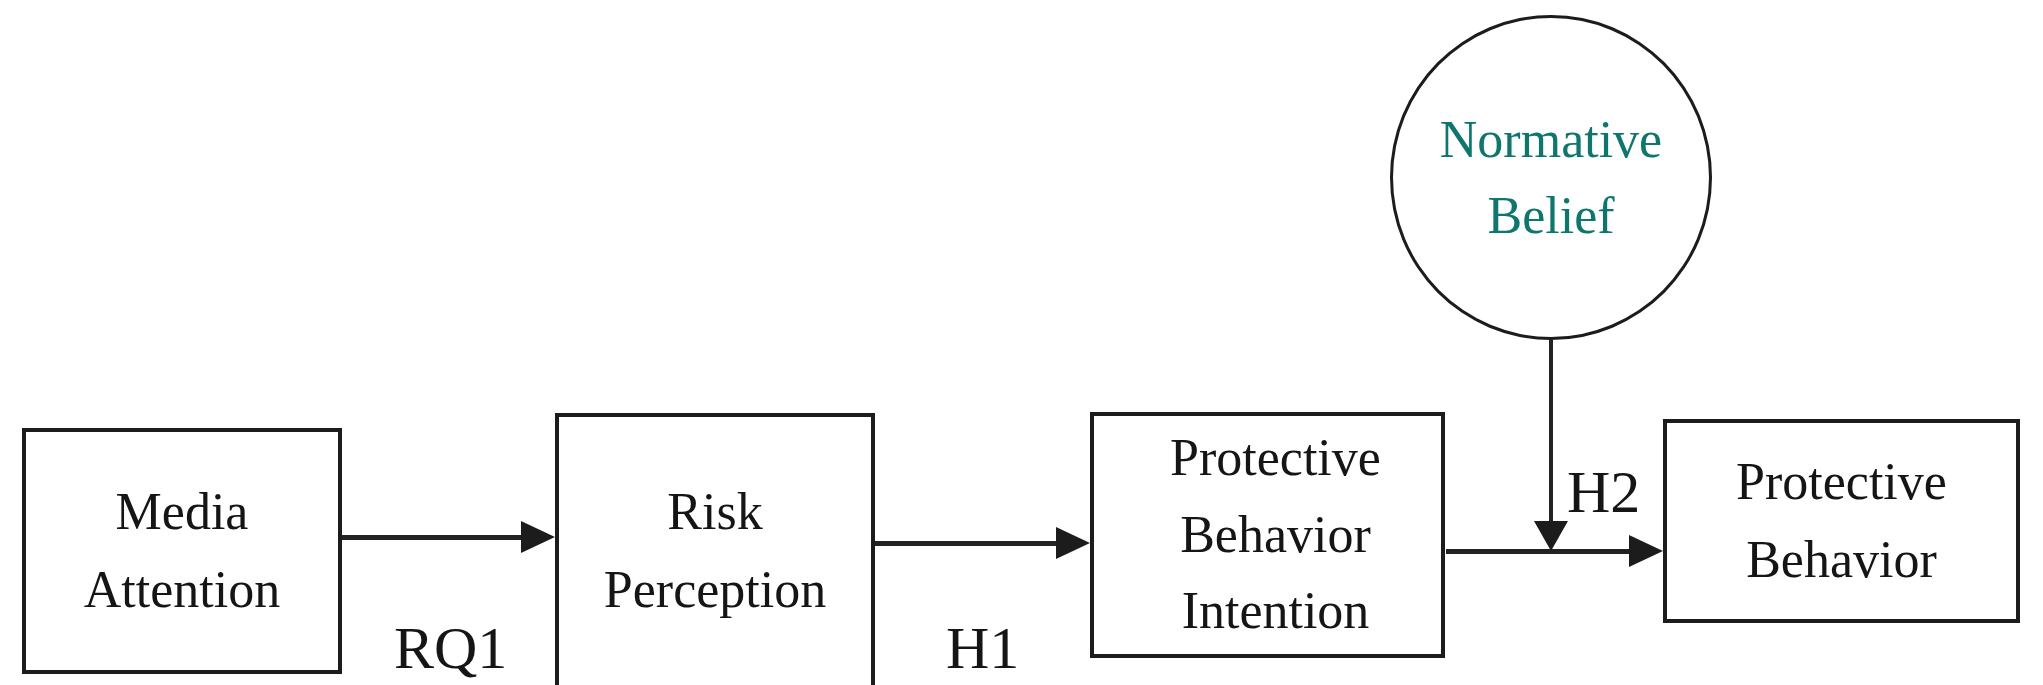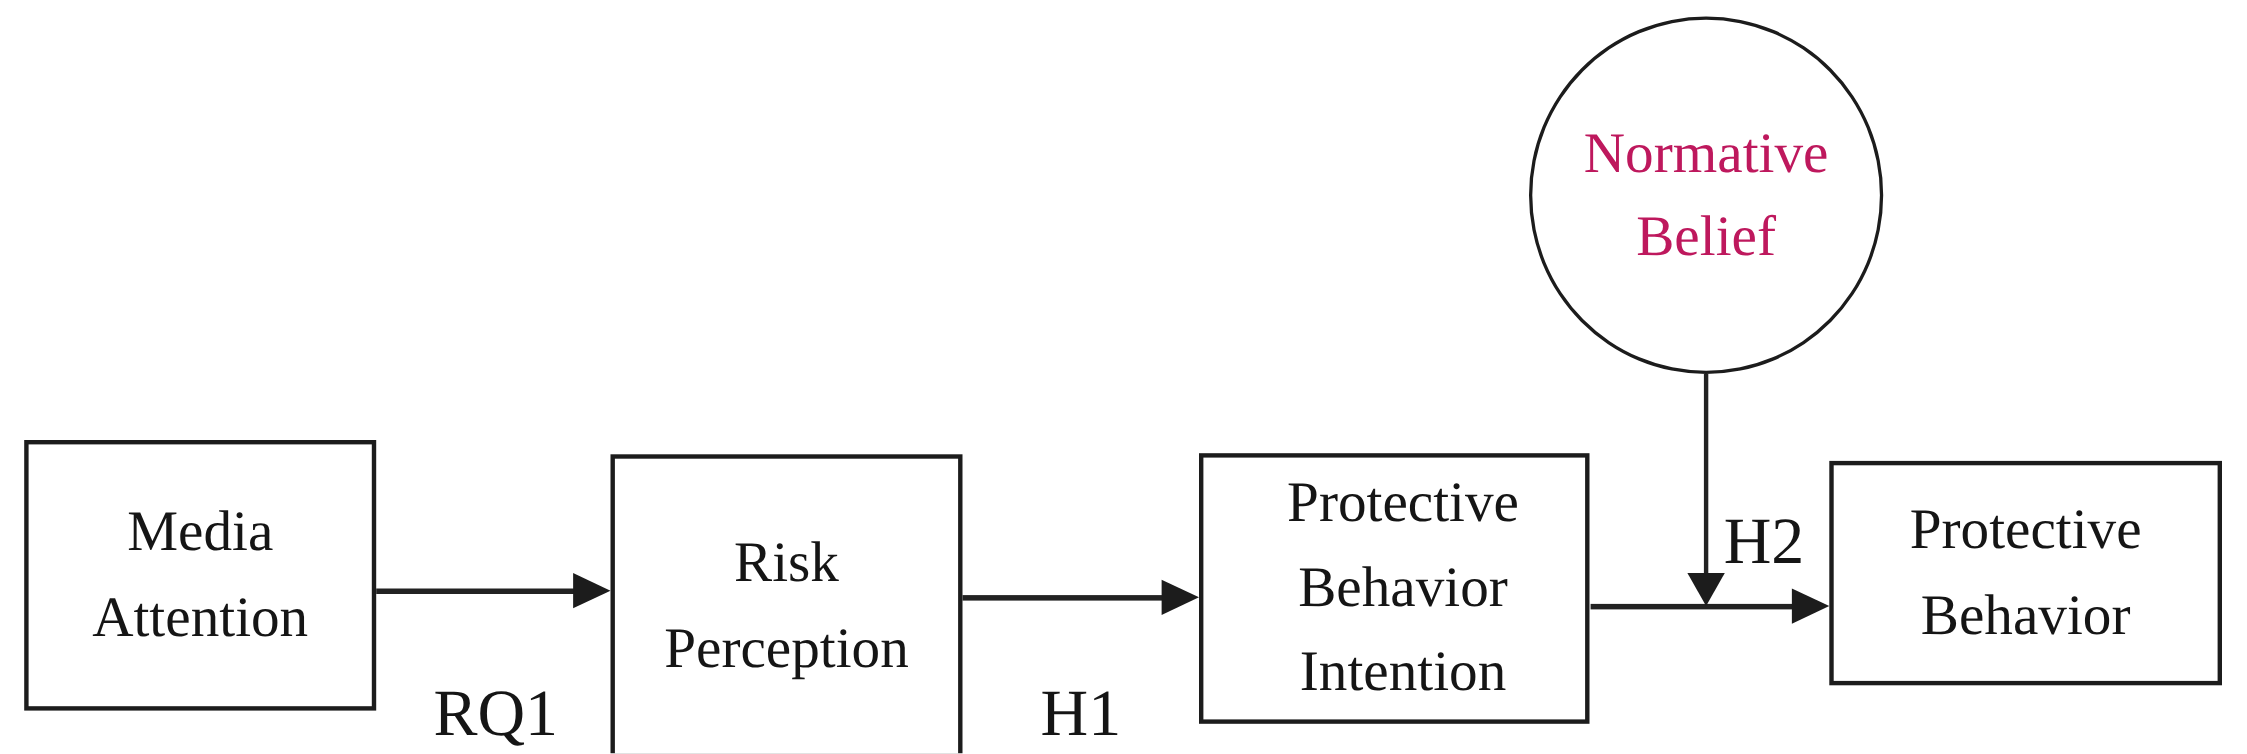--- a/index.html
+++ b/index.html
@@ -34,26 +34,26 @@
     box-sizing: border-box;
     border: 3px solid #1c1c1c;
     border-radius: 50%;
     background: #ffffff;
     display: flex;
     align-items: center;
     justify-content: center;
     text-align: center;
     font-size: 52px;
     line-height: 1.45;
-    color: #be185d;
+    color: #0f766e;
   }
   .node-label {
     display: block;
   }
-  #node-media-attention      { left: 22px;   top: 400px; width: 320px; height: 246px; }
+  #node-media-attention      { left: 22px;   top: 428px; width: 320px; height: 246px; }
   #node-media-attention .node-label { max-width: 260px; }
   #node-risk-perception      { left: 555px;  top: 413px; width: 320px; height: 276px; }
   #node-risk-perception .node-label { max-width: 280px; }
   #node-pbi                  { left: 1090px; top: 412px; width: 355px; height: 246px; line-height: 1.48; padding-left: 16px; }
   #node-pbi .node-label      { max-width: 270px; }
   #node-protective-behavior  { left: 1663px; top: 419px; width: 357px; height: 204px; }
   #node-protective-behavior .node-label { max-width: 280px; }
   #node-normative-belief     { left: 1390px; top: 15px;  width: 322px; height: 325px; }
   #node-normative-belief .node-label { max-width: 250px; }
 

